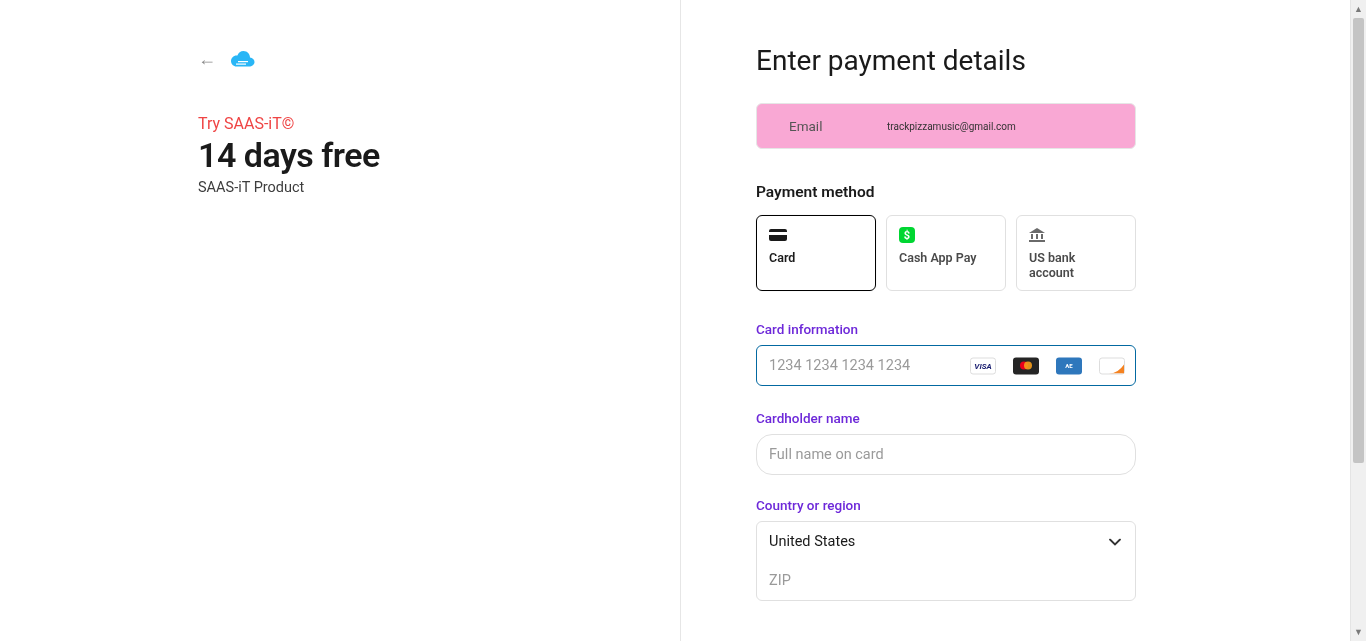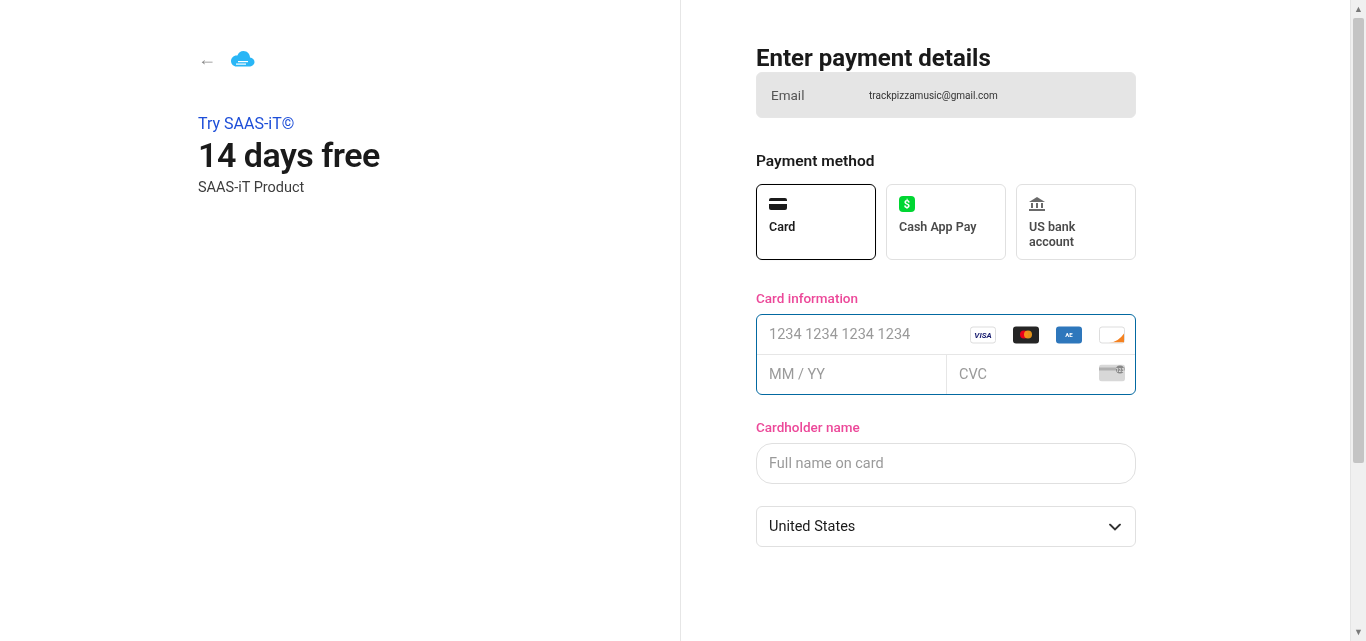--- a/index.html
+++ b/index.html
@@ -33,21 +33,21 @@
     }
     .back-arrow {
       color: #8c8c8c;
       font-size: 18px;
       line-height: 1;
     }
     .cloud-icon svg {
       display: block;
     }
     .trial-label {
-      color: #1d4ed8;
+      color: #ef4444;
       font-size: 16px;
       margin-bottom: 2px;
     }
     .price-headline {
       font-size: 34px;
       font-weight: 600;
       letter-spacing: -0.5px;
       margin-bottom: 4px;
     }
     .price-sub {
@@ -69,28 +69,29 @@
       box-shadow: -3px 0 8px rgba(0,0,0,0.02);
     }
     .right {
       flex: 1;
       padding: 44px 0 0 76px;
     }
     .right-inner {
       width: 380px;
     }
     .section-title {
-      font-size: 24px;
-      font-weight: 700;
+      font-size: 28px;
+      font-weight: 400;
+      margin-bottom: 26px;
     }
     .email-box {
-      background: #e5e5e5;
+      background: #f9a8d4;
       border: 1px solid #e6e6e6;
       border-radius: 6px;
-      padding: 14px 14px;
+      padding: 14px 32px;
       display: flex;
       align-items: center;
       margin-bottom: 34px;
     }
     .email-label {
       color: #555;
       font-size: 13.5px;
       width: 98px;
     }
     .email-value {
@@ -130,21 +131,21 @@
       font-size: 12.5px;
       font-weight: 600;
       color: #4a4a4a;
     }
     .method.selected .method-label {
       color: #1a1a1a;
     }
     .field-label {
       font-size: 13.5px;
       font-weight: 500;
-      color: #ec4899;
+      color: #6d28d9;
       margin-bottom: 8px;
     }
     .input-group {
       border: 1px solid #0369a1;
       border-radius: 6px;
       overflow: hidden;
       margin-bottom: 24px;
       background: #fff;
     }
     .input-row {
@@ -337,52 +338,40 @@
                   <text x="9" y="8.5" text-anchor="middle" font-size="6" font-weight="700" fill="#fff">AE</text>
                 </svg>
             </span>
             <span class="brand" style="background:#fff;border:1px solid #ddd">
               <svg width="24" height="15" viewBox="0 0 24 15">
                   <path d="M24 15 L24 6 Q18 15 9 15 Z" fill="#F58220"></path>
                 </svg>
             </span>
           </div>
         </div>
-        <div class="input-row">
-          <div class="half">
-            <input class="text-input" placeholder="MM / YY" style="">
-          </div>
-          <div class="half" style="position:relative">
-            <input class="text-input" placeholder="CVC" style="">
-            <span class="cvc-icon">
-              <svg width="26" height="17" viewBox="0 0 26 17">
-                  <rect width="26" height="17" rx="3" fill="#d8d8d8"></rect>
-                  <rect y="3" width="26" height="3" fill="#b0b0b0"></rect>
-                  <circle cx="21" cy="5" r="4" fill="#888"></circle>
-                  <text x="21" y="7.5" text-anchor="middle" font-size="5" fill="#fff">123</text>
-                </svg>
-            </span>
-          </div>
-        </div>
       </div>
 
       <div class="field-label">Cardholder name</div>
       <div class="single-input">
         <input class="text-input" placeholder="Full name on card" style="">
       </div>
 
+      <div class="field-label">Country or region</div>
       <div class="country-group">
         <div class="select-row">
           <span>United States</span>
           <span class="chevron">
             <svg width="12" height="8" viewBox="0 0 12 8">
                 <path d="M1 1L6 6L11 1" stroke="#333" stroke-width="1.8" fill="none" stroke-linecap="round"></path>
               </svg>
           </span>
         </div>
+        <div class="input-row">
+          <input class="text-input" placeholder="ZIP" style="">
+        </div>
       </div>
 
     </div>
   </div>
 </div>
 
 <div class="scrollbar-track">
   <div class="scroll-arrow up">▲</div>
   <div class="scrollbar-thumb"></div>
   <div class="scroll-arrow down">▼</div>

